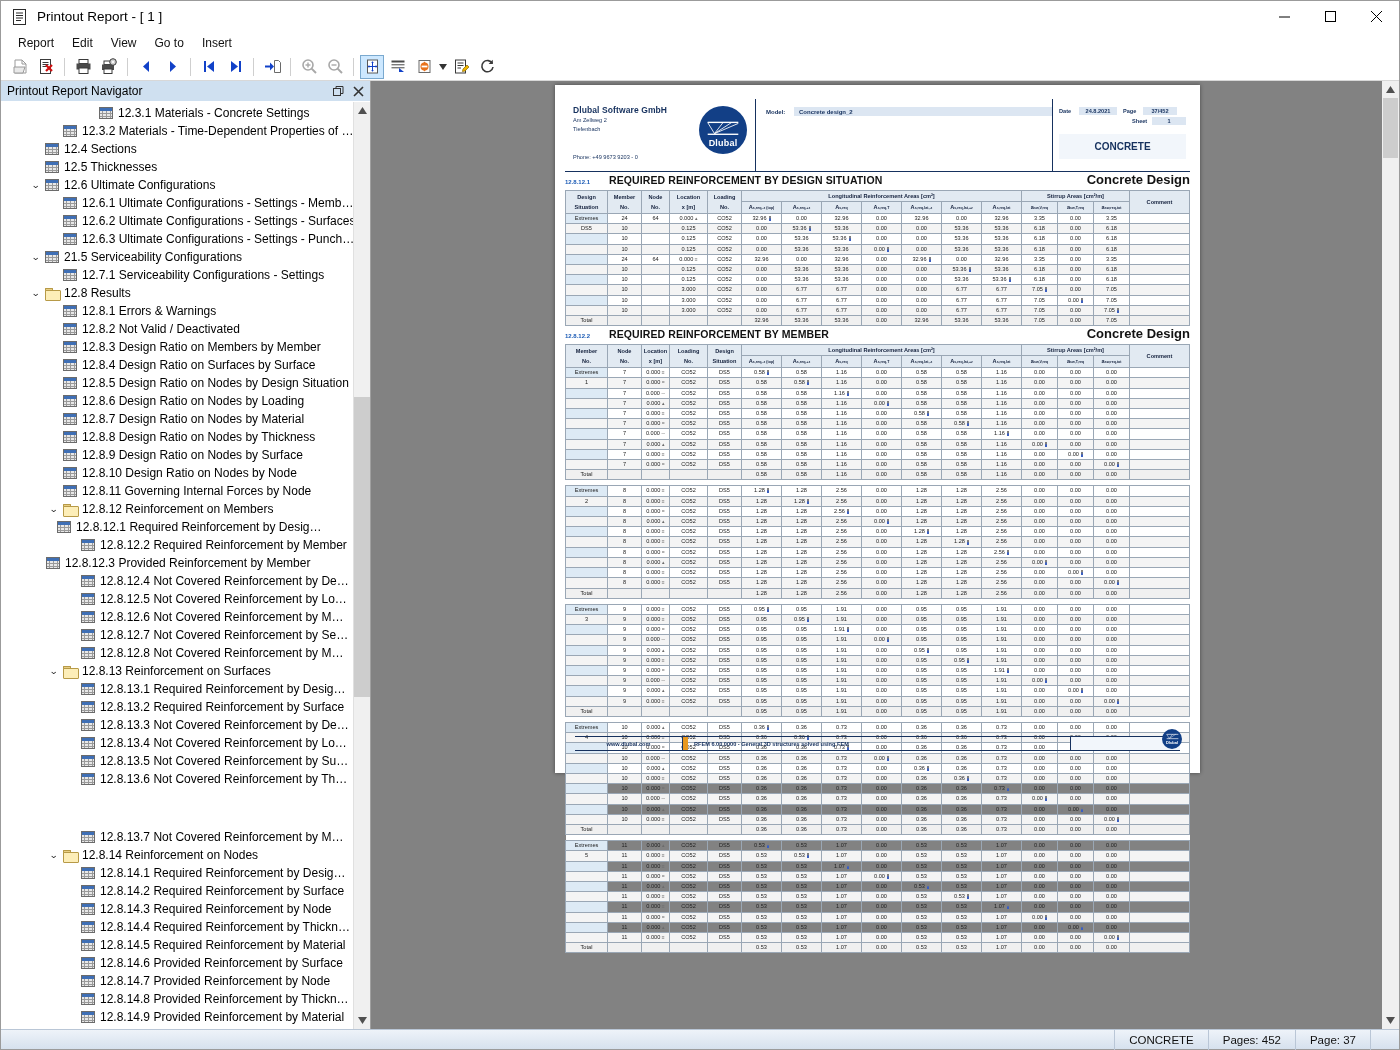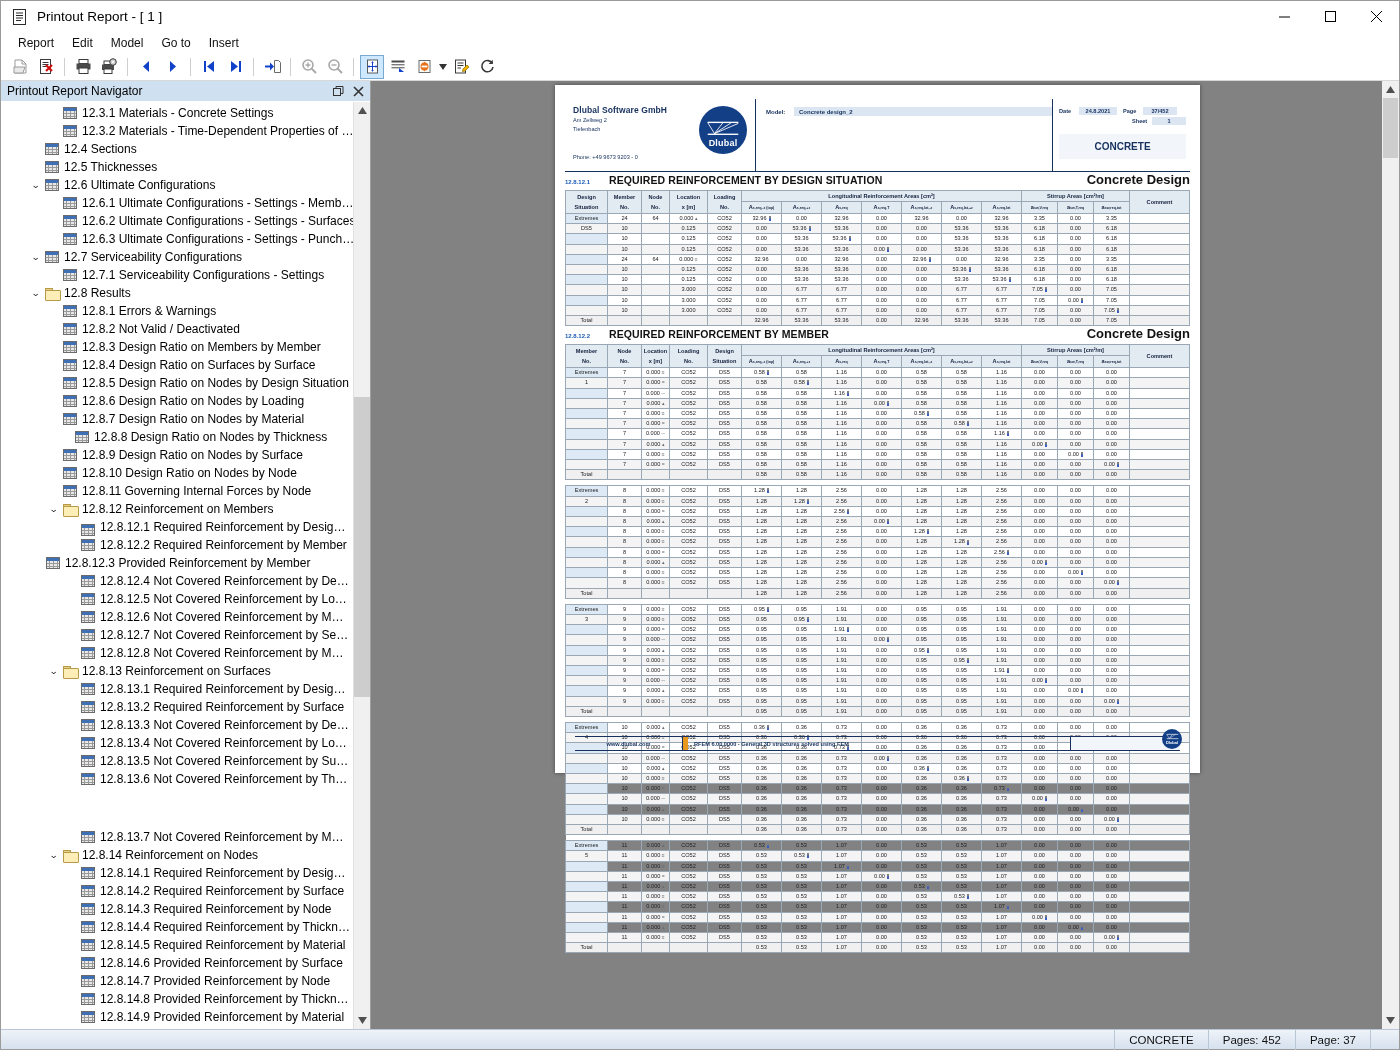--- a/index.html
+++ b/index.html
@@ -202,21 +202,21 @@
             <line x1="0" y1="0" x2="11" y2="11" stroke="#000"></line>
             <line x1="11" y1="0" x2="0" y2="11" stroke="#000"></line>
           </svg>
       </span>
     </span>
   </div>
 
   <div class="menubar">
     <span class="mi">Report</span>
     <span class="mi">Edit</span>
-    <span class="mi">Model</span>
+    <span class="mi">View</span>
     <span class="mi">Go to</span>
     <span class="mi">Insert</span>
   </div>
 
   <div class="toolbar">
     <span class="tb">
       <svg width="17" height="17" viewBox="0 0 17 17">
           <path d="M3 2h7l4 4v9H3z" fill="#fff" stroke="#9a9a9a"></path>
           <path d="M10 2v4h4" fill="none" stroke="#9a9a9a"></path>
           <path d="M2 9h11l-2 6H2z" fill="#e9e9e9" stroke="#9a9a9a"></path>
@@ -355,21 +355,21 @@
             </svg>
         </span>
         <span class="hbtn">
           <svg width="11" height="11" viewBox="0 0 11 11">
               <path d="M1 1l9 9M10 1l-9 9" stroke="#333" stroke-width="1.6"></path>
             </svg>
         </span>
       </div>
       <div class="tree-wrap">
         <div class="tree" id="tree">
-            <div class="trow" style="padding-left: 44px;">
+            <div class="trow" style="padding-left: 44px; margin-left: 36px;">
               <span class="tw"></span>
               <span class="ico grid"></span>
               <span class="tlabel">12.3.1 Materials - Concrete Settings</span>
             </div>
             <div class="trow" style="padding-left: 44px;">
               <span class="tw"></span>
               <span class="ico grid"></span>
               <span class="tlabel">12.3.2 Materials - Time-Dependent Properties of …</span>
             </div>
             <div class="trow" style="padding-left: 26px;">
@@ -402,21 +402,21 @@
             <div class="trow" style="padding-left: 44px;">
               <span class="tw"></span>
               <span class="ico grid"></span>
               <span class="tlabel">12.6.3 Ultimate Configurations - Settings - Punch…</span>
             </div>
             <div class="trow" style="padding-left: 26px;">
               <span class="tw">
                 <span class="chev">⌄</span>
               </span>
               <span class="ico grid"></span>
-              <span class="tlabel">12.7 Serviceability Configurations</span>
+              <span class="tlabel">21.5 Serviceability Configurations</span>
             </div>
             <div class="trow" style="padding-left: 44px;">
               <span class="tw"></span>
               <span class="ico grid"></span>
               <span class="tlabel">12.7.1 Serviceability Configurations - Settings</span>
             </div>
             <div class="trow" style="padding-left: 26px;">
               <span class="tw">
                 <span class="chev">⌄</span>
               </span>
@@ -451,21 +451,21 @@
             <div class="trow" style="padding-left: 44px;">
               <span class="tw"></span>
               <span class="ico grid"></span>
               <span class="tlabel">12.8.6 Design Ratio on Nodes by Loading</span>
             </div>
             <div class="trow" style="padding-left: 44px;">
               <span class="tw"></span>
               <span class="ico grid"></span>
               <span class="tlabel">12.8.7 Design Ratio on Nodes by Material</span>
             </div>
-            <div class="trow" style="padding-left: 56px;">
+            <div class="trow" style="padding-left: 44px;">
               <span class="tw"></span>
               <span class="ico grid"></span>
               <span class="tlabel">12.8.8 Design Ratio on Nodes by Thickness</span>
             </div>
             <div class="trow" style="padding-left: 44px;">
               <span class="tw"></span>
               <span class="ico grid"></span>
               <span class="tlabel">12.8.9 Design Ratio on Nodes by Surface</span>
             </div>
             <div class="trow" style="padding-left: 44px;">
@@ -478,21 +478,21 @@
               <span class="ico grid"></span>
               <span class="tlabel">12.8.11 Governing Internal Forces by Node</span>
             </div>
             <div class="trow" style="padding-left: 44px;">
               <span class="tw">
                 <span class="chev">⌄</span>
               </span>
               <span class="ico folder"></span>
               <span class="tlabel">12.8.12 Reinforcement on Members</span>
             </div>
-            <div class="trow" style="padding-left: 62px; align-items: flex-end;">
+            <div class="trow" style="padding-left: 38px;">
               <span class="tw"></span>
               <span class="ico grid"></span>
               <span class="tlabel">12.8.12.1 Required Reinforcement by Desig…</span>
             </div>
             <div class="trow" style="padding-left: 62px;">
               <span class="tw"></span>
               <span class="ico grid"></span>
               <span class="tlabel">12.8.12.2 Required Reinforcement by Member</span>
             </div>
             <div class="trow" style="padding-left: 27px;">

